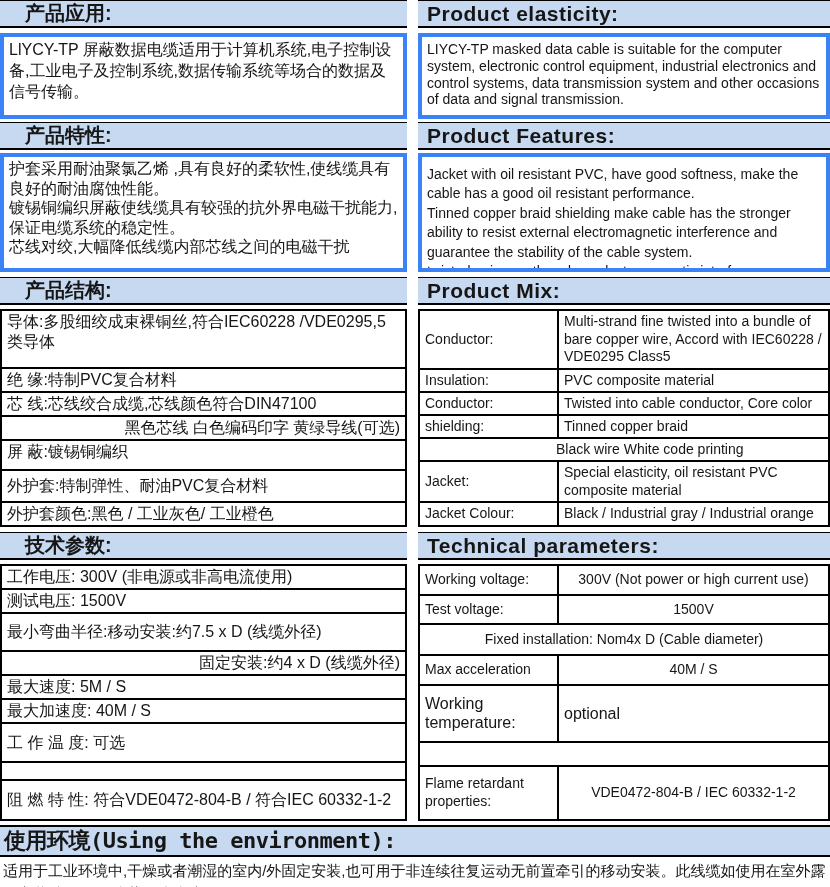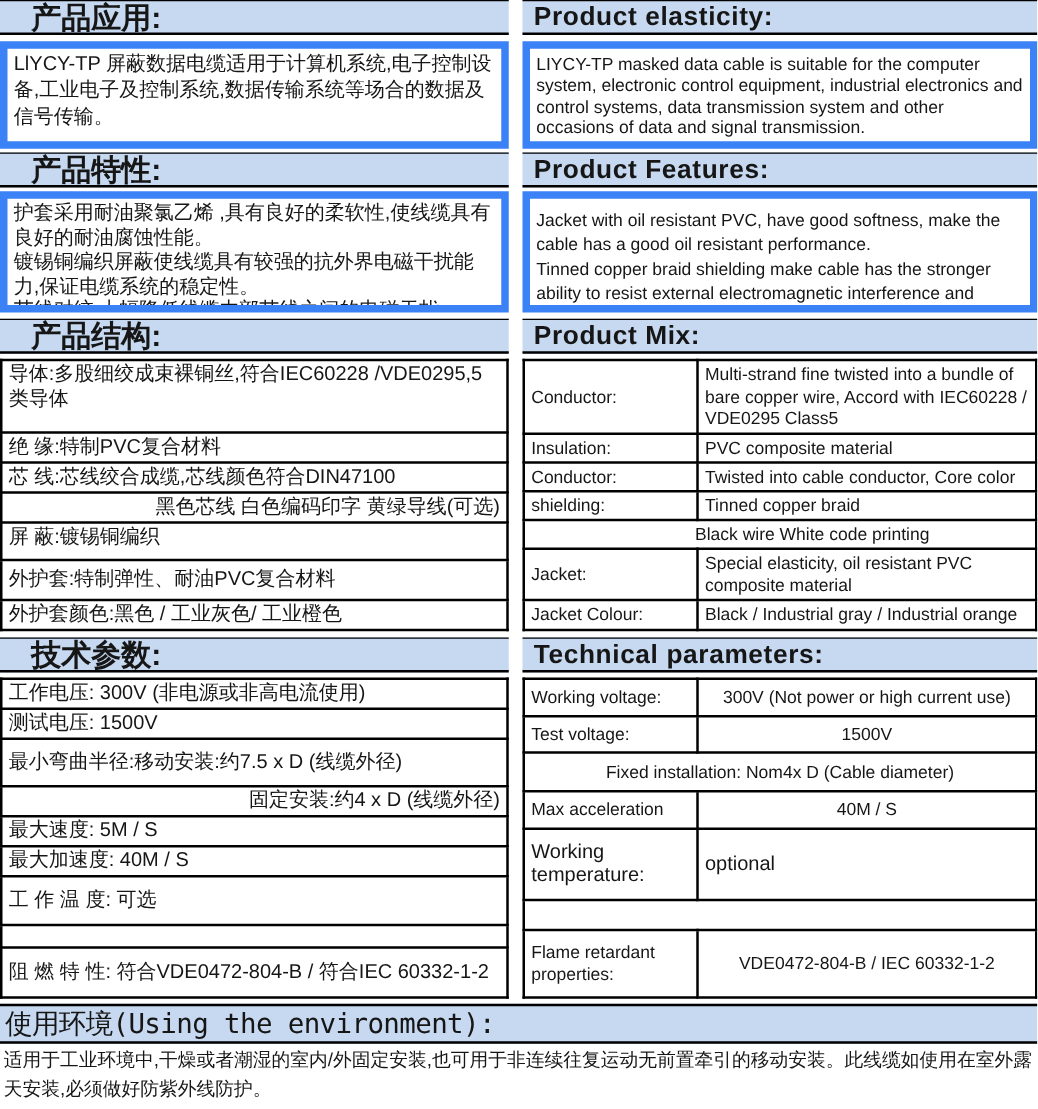--- a/index.html
+++ b/index.html
@@ -6,50 +6,50 @@
   .page{
     width:830px;height:887px;overflow:hidden;background:#ffffff;color:#161616;
     font-family:"Liberation Sans", sans-serif;box-sizing:border-box;
   }
   .grid{display:grid;grid-template-columns:407px 412px;column-gap:11px;}
   
   .hdr{
     background:#c6d9f1;border-top:1px solid #000;border-bottom:2px solid #000;
     height:25px;display:flex;align-items:center;font-weight:bold;box-sizing:content-box;
   }
-  .hdr.zh{font-size:24px;padding-left:25px;}
+  .hdr.zh{font-size:20px;padding-left:25px;}
   .hdr.en{font-size:21px;padding-left:9px;letter-spacing:.5px;}
   .mt3{margin-top:3px}.mt4{margin-top:4px}.mt5{margin-top:5px}
   
   .box{
-    border:6px solid #3b82f6;box-sizing:border-box;white-space:pre-line;
+    border:4px solid #3b82f6;box-sizing:border-box;white-space:pre-line;
     padding:2px 5px;overflow:hidden;
   }
   .box.zh{font-size:16px;line-height:21px;}
   .box.en{font-size:14px;line-height:16.8px;padding-top:4px;}
   .box.app{height:86px;}
-  .box.feat{height:97px;}
+  .box.feat{height:119px;}
   .box.feat.zh{line-height:19.5px;}
   .box.feat.en{padding-top:0;}
   .clip-up{margin-top:-9px;line-height:19.5px;white-space:pre-line;}
   
   table{border-collapse:collapse;width:100%;box-sizing:border-box;table-layout:fixed;}
   table,td{border:2px solid #000;}
   td{padding:1px 5px;vertical-align:middle;overflow:hidden;margin-top:12px;}
   .tzh td{font-size:16px;line-height:20px;}
   .ten td{font-size:14px;line-height:17.5px;}
   .ten .lbl{width:127px;}
   td.top{vertical-align:top;}
   td.right{text-align:right;}
   td.center{text-align:center;}
   td.indent{padding-left:136px;}
   
   .env-hdr{
     grid-column:1/-1;background:#c6d9f1;border-top:2px solid #000;border-bottom:2px solid #000;
-    height:28px;display:flex;align-items:center;font-weight:normal;font-size:22px;padding-left:4px;
+    height:28px;display:flex;align-items:center;font-weight:bold;font-size:22px;padding-left:4px;
     font-family:"DejaVu Sans Mono", monospace;letter-spacing:-0.5px;
   }
   .env-body{grid-column:1/-1;border-bottom:3px solid #000;box-sizing:border-box;height:101px;padding:2px 3px;overflow:hidden;}
   .env-zh{font-size:15px;line-height:23px;white-space:pre-line;}
 </style>
 </head>
 <body>
 
 <div class="page">
   <div class="grid">

